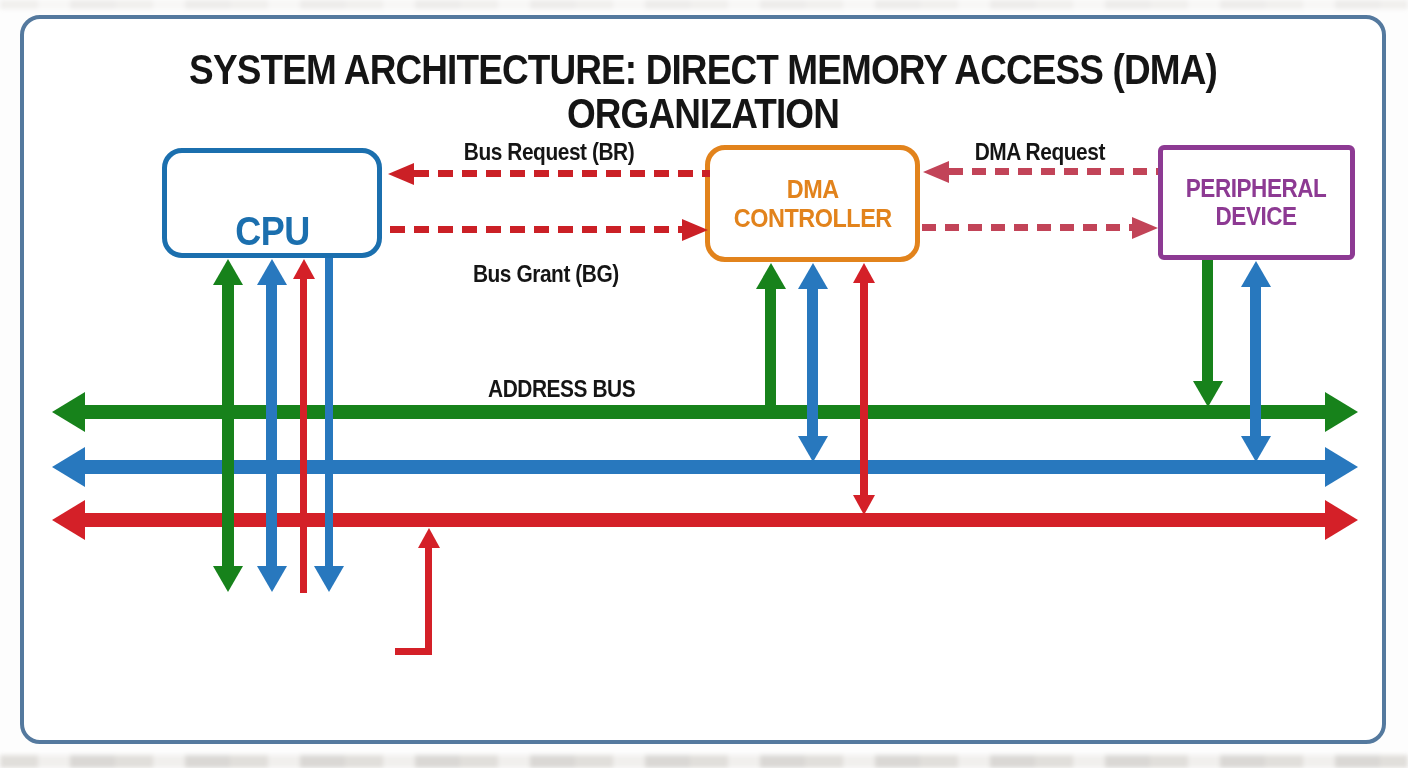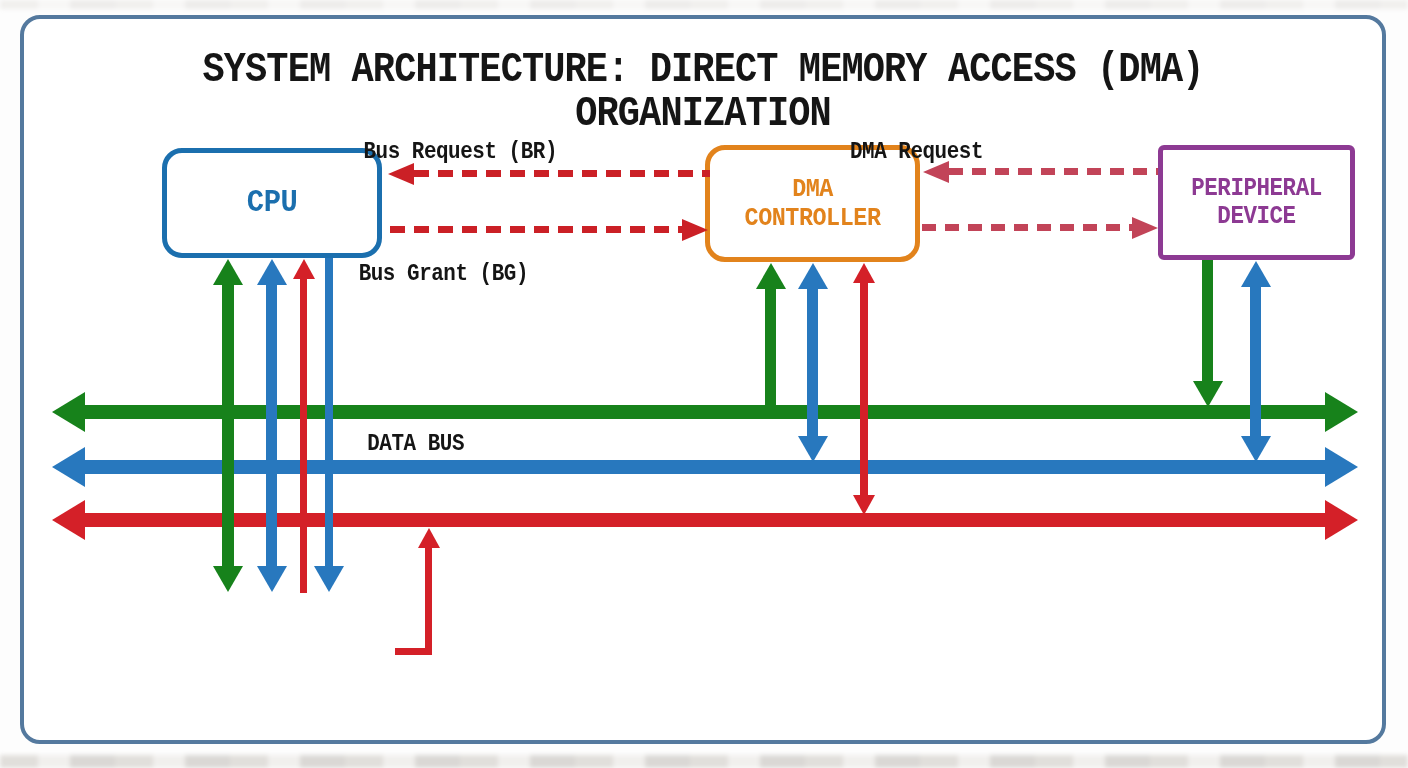--- a/index.html
+++ b/index.html
@@ -1,18 +1,18 @@
 <!DOCTYPE html>
 <html style="--frame: #54799e; --cpu: #1b6fae; --dma: #e2831c; --peripheral: #8d3a93; --ram: #1c9128; --bus-green: #17821b; --bus-blue: #2878be; --bus-red: #d42028; --signal-red: #cb2026; --signal-crimson: #c24458; --text: #151515;"><head>
 <meta charset="utf-8">
 <style>
   html,body{margin:0;padding:0;background:#ffffff;}
   #stage{
     position:relative;width:1408px;height:768px;overflow:hidden;
-    background:#fdfdfd;font-family:Liberation Mono, monospace;
+    background:#fdfdfd;font-family:Liberation Sans, sans-serif;
   }
   
   .frame{
     position:absolute;left:20px;top:15px;width:1366px;height:729px;
     border:4px solid var(--frame);border-radius:20px;background:#ffffff;
     box-sizing:border-box;
   }
   
   .noise{position:absolute;left:0;width:1408px;
     background:repeating-linear-gradient(90deg,#d8d5d0 0 38px,#edebe8 38px 70px,#cfccc8 70px 115px);
@@ -26,27 +26,27 @@
     letter-spacing:-1px;transform:scaleX(0.88);
   }
 
   
   .node{
     position:absolute;box-sizing:border-box;background:#ffffff;
     border-radius:20px;display:flex;align-items:center;justify-content:center;
     text-align:center;font-weight:700;
   }
   .node > span{display:inline-block;transform:scaleX(0.9);white-space:pre-line;line-height:1.1;letter-spacing:-0.5px;}
-  .node.cpu{left:162px;top:148px;width:220px;height:110px;border:5px solid var(--cpu);color:var(--cpu);font-size:32px;}
+  .node.cpu{left:162px;top:148px;width:220px;height:110px;border:5px solid var(--cpu);color:var(--cpu);font-size:40px;align-items:flex-end;}
   .node.dma{left:705px;top:145px;width:215px;height:117px;border:5px solid var(--dma);color:var(--dma);font-size:26px;text-align:center;}
   .node.peripheral{left:1158px;top:145px;width:197px;height:115px;border:5px solid var(--peripheral);color:var(--peripheral);font-size:25px;border-radius:6px;align-items:center;}
   .node.ram{left:162px;top:592px;width:233px;height:116px;border:5px solid var(--ram);color:var(--ram);font-size:30px;}
 
   
-  .lbl{position:absolute;width:400px;text-align:left;font-weight:700;font-size:24px;color:var(--text);}
+  .lbl{position:absolute;width:400px;text-align:center;font-weight:700;font-size:24px;color:var(--text);}
   .lbl > span{display:inline-block;transform:scaleX(0.87);white-space:nowrap;letter-spacing:-0.5px;}
   .lbl.big{font-size:31px;}
 
   
   .line{position:absolute;}
   .vline{background:currentColor;}
   .hline{background:currentColor;}
   
   .bus{position:absolute;left:85px;width:1240px;height:14px;background:currentColor;}
 
@@ -114,27 +114,27 @@
   </div>
 
   <div class="dash crimson" style="left:922px;top:224px;width:210px;">
     <div class="tri hright"></div>
   </div>
 
   <div class="bus" style="top:405px;color:var(--bus-green);">
     <div class="tri bus-left"></div>
     <div class="tri bus-right"></div>
   </div>
+  <div class="lbl" style="left:362px;top:375px;">
+    <span>ADDRESS BUS</span>
+  </div>
 
   <div class="bus" style="top:460px;color:var(--bus-blue);">
     <div class="tri bus-left"></div>
     <div class="tri bus-right"></div>
-  </div>
-  <div class="lbl" style="left:360px;top:430px;">
-    <span>DATA BUS</span>
   </div>
 
   <div class="bus" style="top:513px;color:var(--bus-red);">
     <div class="tri bus-left"></div>
     <div class="tri bus-right"></div>
   </div>
 
 
   <div class="line vline" style="left:222px;top:285px;width:12px;height:281px;color:var(--bus-green);">
     <div class="tri up"></div>

